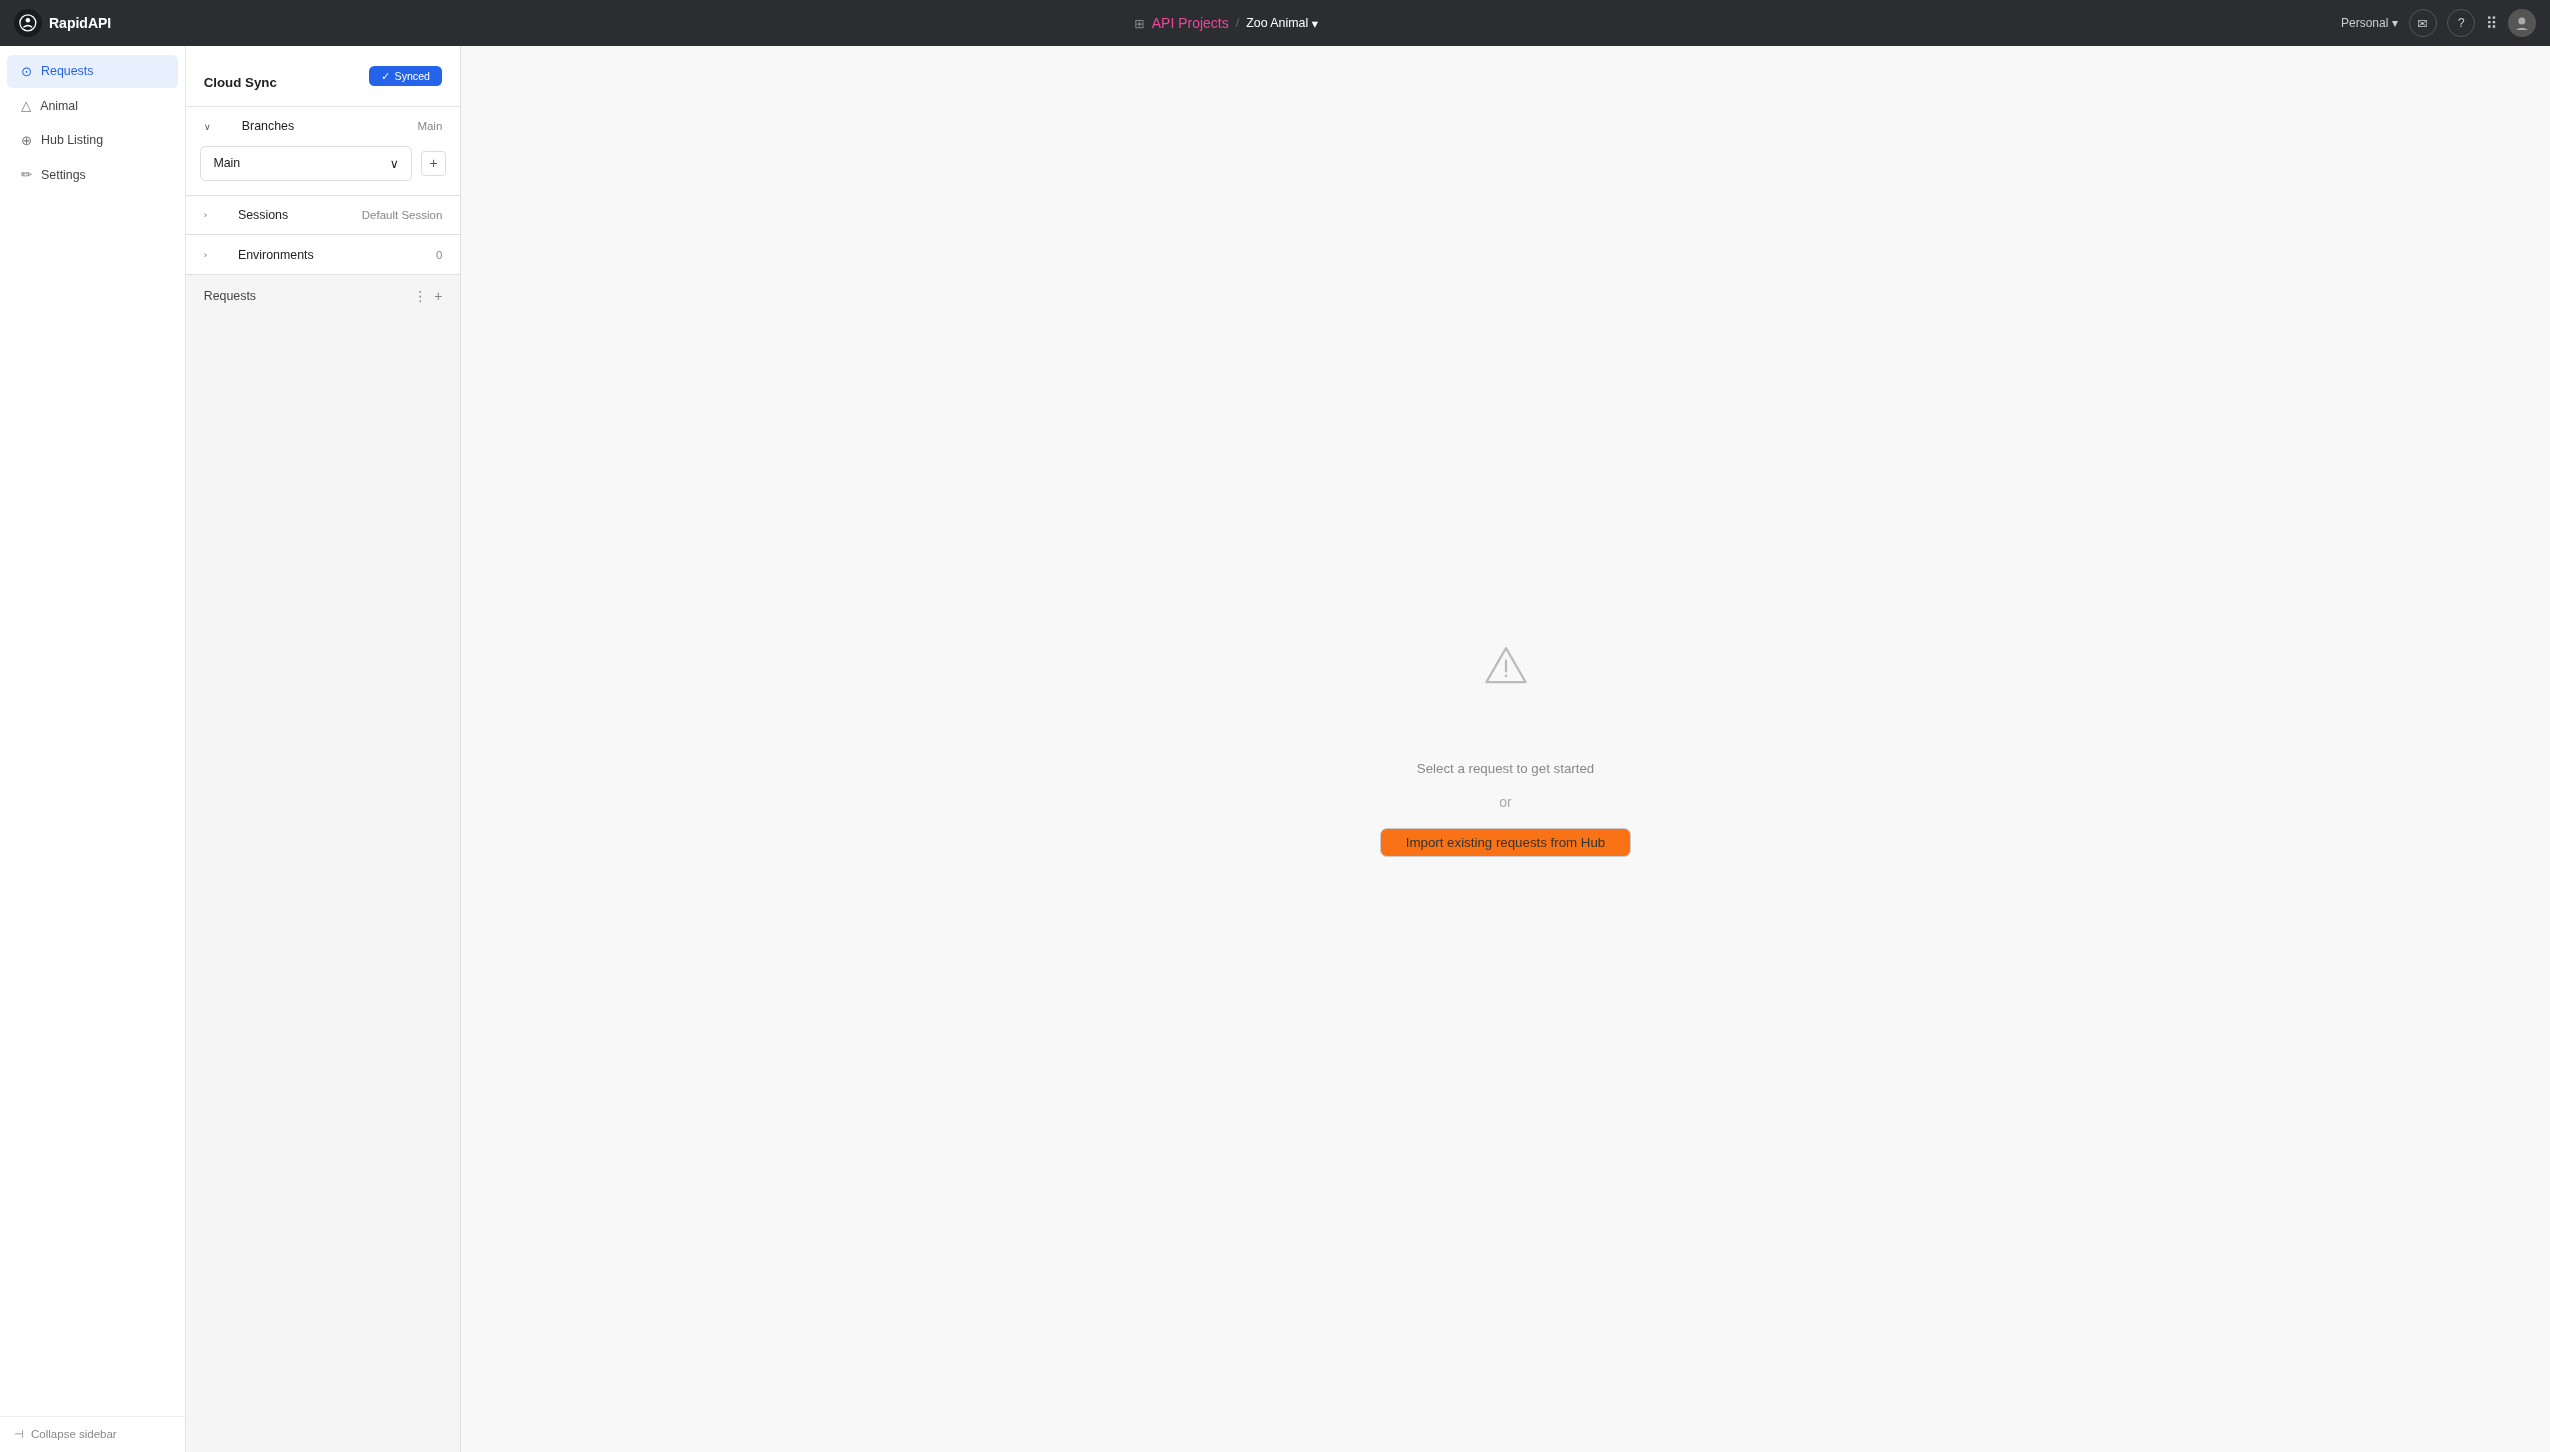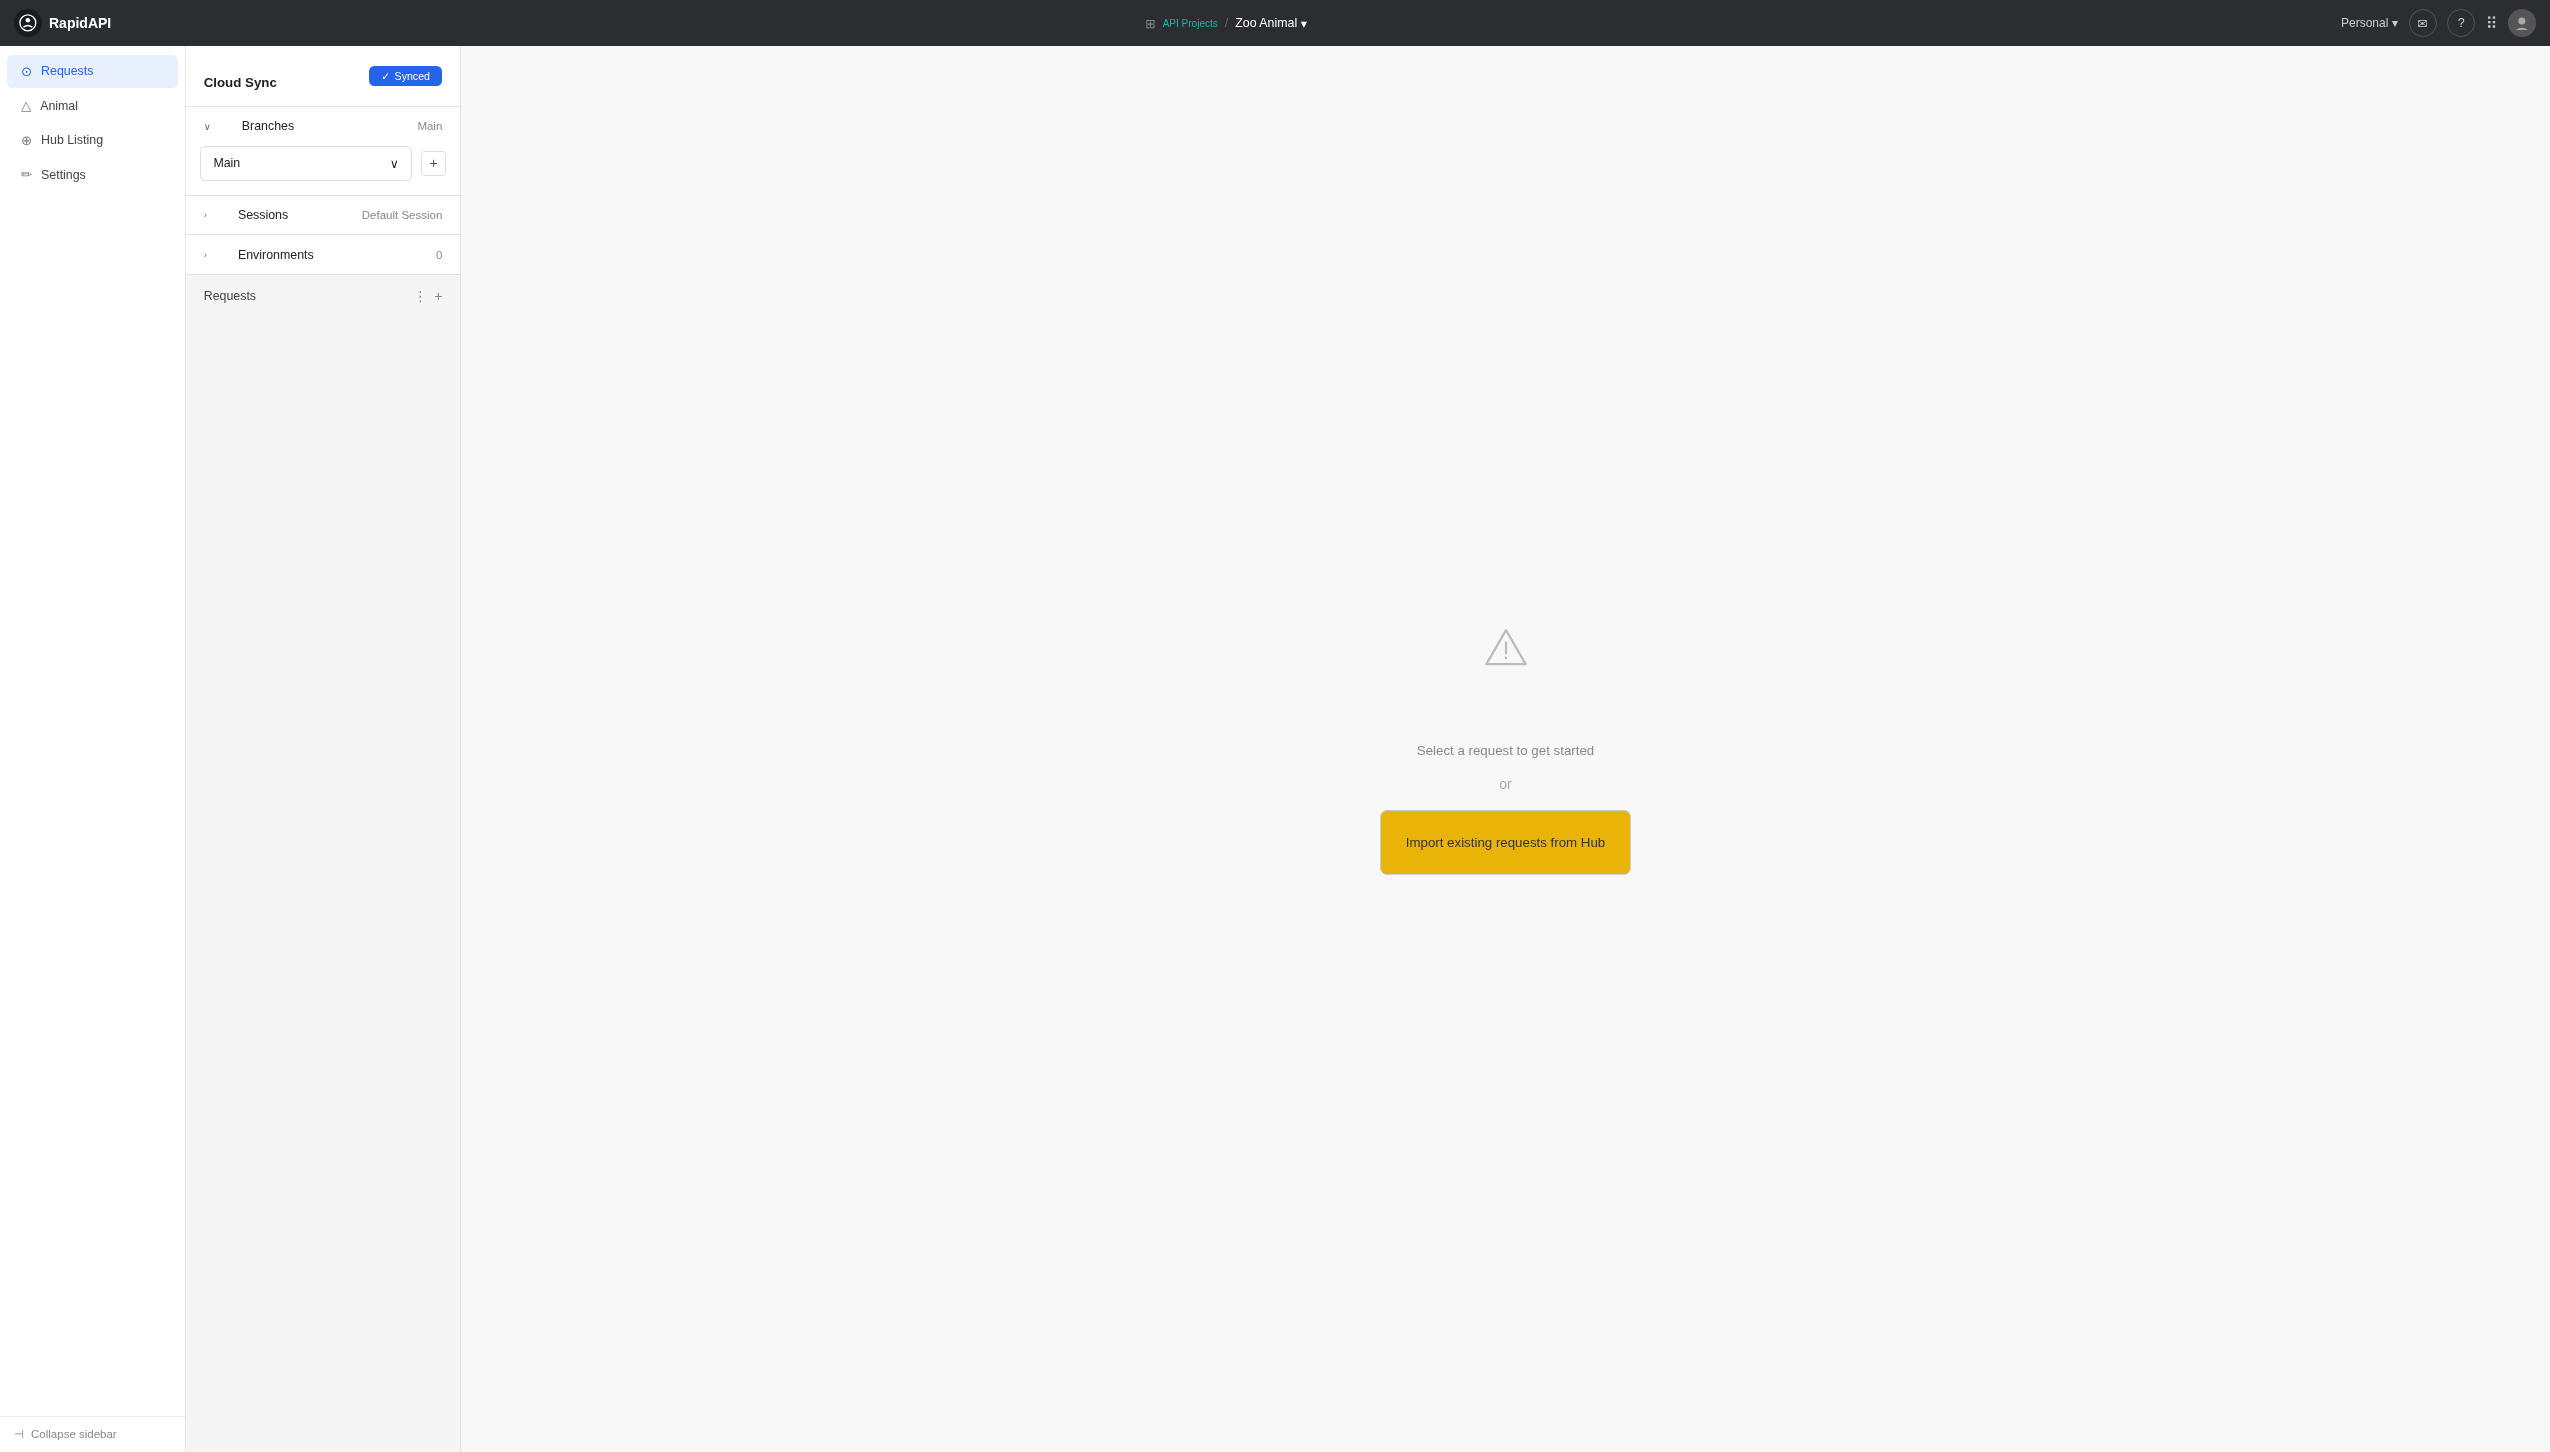--- a/index.html
+++ b/index.html
@@ -40,22 +40,22 @@
       align-items: center;
       justify-content: center;
       gap: 7px;
       color: #aaa;
       font-size: 12.4px;
     }
     .topnav-center .nav-icon {
       opacity: 0.7;
     }
     .topnav-center .project-link {
-      color: #14b8a6;
-      font-size: 10px;
+      color: #ec4899;
+      font-size: 14px;
     }
     .topnav-center .separator {
       color: #666;
     }
     .topnav-center .project-name {
       color: #fff;
       font-size: 12.4px;
       display: flex;
       align-items: center;
       gap: 3.5px;
@@ -313,23 +313,23 @@
       font-size: 13.3px;
       color: #888;
       margin-top: 42px;
     }
     .empty-or {
       font-size: 14px;
       color: #aaa;
     }
     .import-btn {
       border: 0.9px solid #ccc;
-      background: #eab308;
+      background: #f97316;
       border-radius: 7px;
-      padding: 24px 25px;
+      padding: 6px 25px;
       font-size: 13.3px;
       color: #333;
       cursor: pointer;
       font-family: inherit;
     }
   </style>
 </head>
 <body>
 
 <nav class="topnav">

